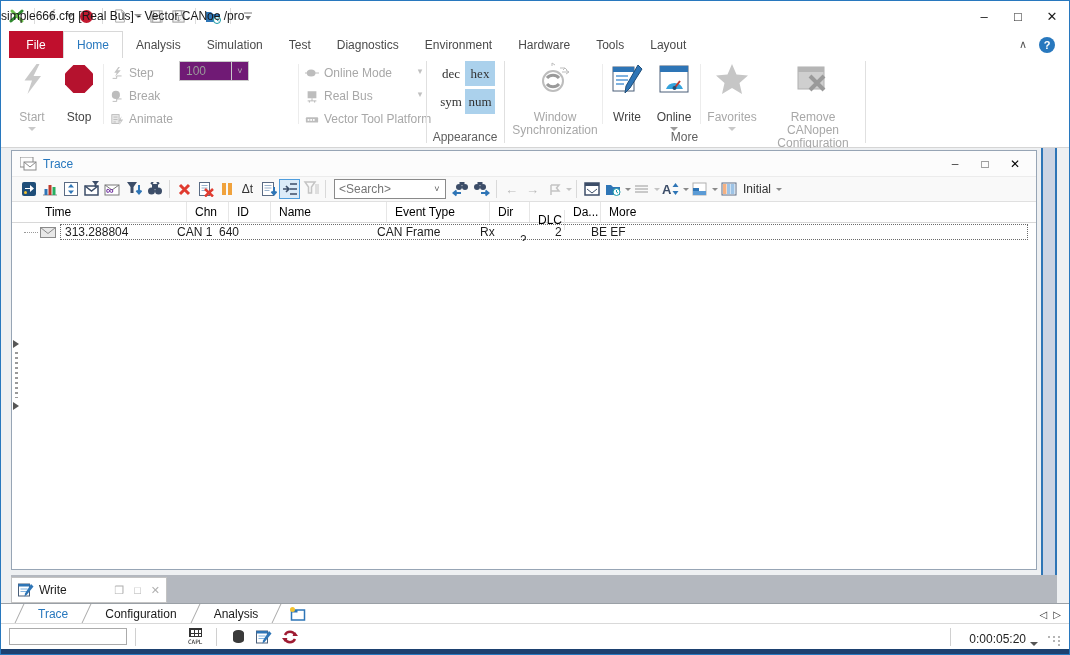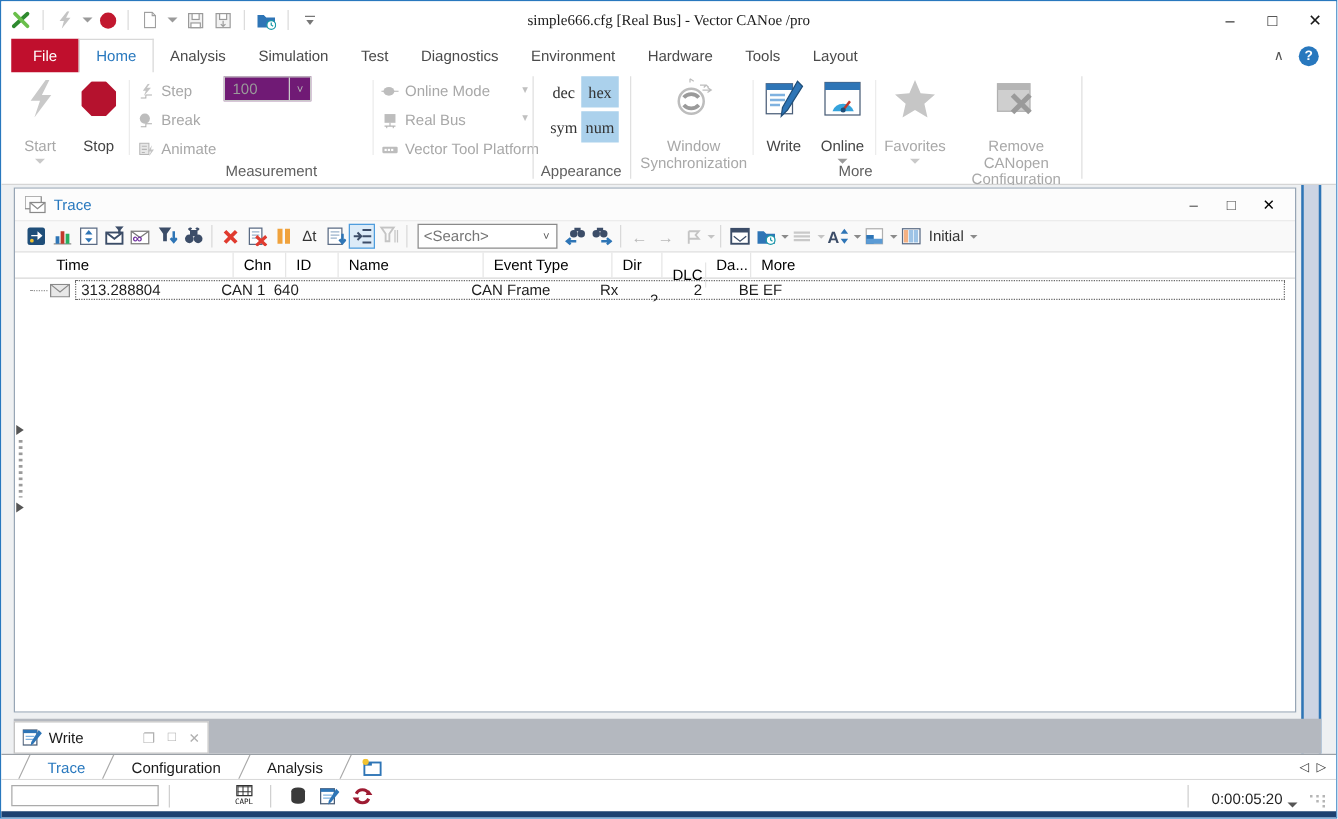--- a/index.html
+++ b/index.html
@@ -7,21 +7,21 @@
   body { font-family:"Liberation Sans", sans-serif; font-size:12px; color:#333; background:#fff; }
   .app { position:relative; width:1070px; height:655px; border:1px solid #2878be; background:#fff; overflow:hidden; }
 
   
   .titlebar { position:relative; height:30px; display:flex; align-items:center; padding-left:8px; background:#fff; }
   .qat { display:flex; align-items:center; gap:6px; }
   .qat-sep { width:1px; height:16px; background:#dcdcdc; margin:0 3px; }
   .qicon { width:16px; height:16px; display:flex; align-items:center; justify-content:center; }
   .drop-arrow { width:0; height:0; border-left:4px solid transparent; border-right:4px solid transparent; border-top:4px solid #9a9a9a; }
   .record-dot { width:13px; height:13px; border-radius:50%; background:#c2182f; }
-  .win-title { position:absolute; left:0; right:0; text-align:center; color:#1a1a1a; pointer-events:none;font-family:Liberation Serif, serif; }
+  .win-title { position:absolute; left:0; right:0; color:#1a1a1a; pointer-events:none; }
   .win-controls { margin-left:auto; display:flex; }
   .wc { width:34px; height:28px; display:flex; align-items:center; justify-content:center; font-size:13px; color:#1a1a1a; }
 
   
   .tabrow { height:27px; display:flex; align-items:stretch; padding-left:8px; background:#fff; position:relative; }
   .file-tab { width:54px; background:#c00f2d; color:#fff; display:flex; align-items:center; justify-content:center; }
   .rtab { padding:0 13px; display:flex; align-items:center; color:#4a4a4a; }
   .rtab.active { color:#2878be; background:#fff; border:1px solid #d8d8d8; border-bottom:none; }
   .tabrow-right { margin-left:auto; display:flex; align-items:center; gap:12px; padding-right:14px; }
   .collapse-chevron { color:#555; font-size:11px; }
@@ -264,21 +264,20 @@
     <div class="mode-drop" style="top:31px;">▾</div>
     <div class="smallbtn" style="left:304px; top:52px;">
       <svg width="14" height="9" viewBox="0 0 16 9">
           <rect x="1" y="2" width="14" height="6" rx="1" fill="#bdbdbd"></rect>
           <rect x="3" y="4" width="2" height="2" fill="#fff"></rect>
           <rect x="6" y="4" width="2" height="2" fill="#fff"></rect>
           <rect x="9" y="4" width="2" height="2" fill="#fff"></rect>
         </svg>
       <span class="sm-label">Vector Tool Platform</span>
     </div>
-    <div class="grp-label" style="left:8px; width:416px;">Measurement</div>
     <div class="grp-sep" style="left:425px;"></div>
 
     <div class="appr-btn" style="left:437px; top:3px; width:26px;">dec</div>
     <div class="appr-btn on" style="left:464px; top:3px; width:30px;">hex</div>
     <div class="appr-btn" style="left:437px; top:31px; width:26px;">sym</div>
     <div class="appr-btn on" style="left:464px; top:31px; width:30px;">num</div>
     <div class="grp-label" style="left:425px; width:78px;">Appearance</div>
     <div class="grp-sep" style="left:503px;"></div>
 
     <div class="bigbtn" style="left:508px; width:92px;">

